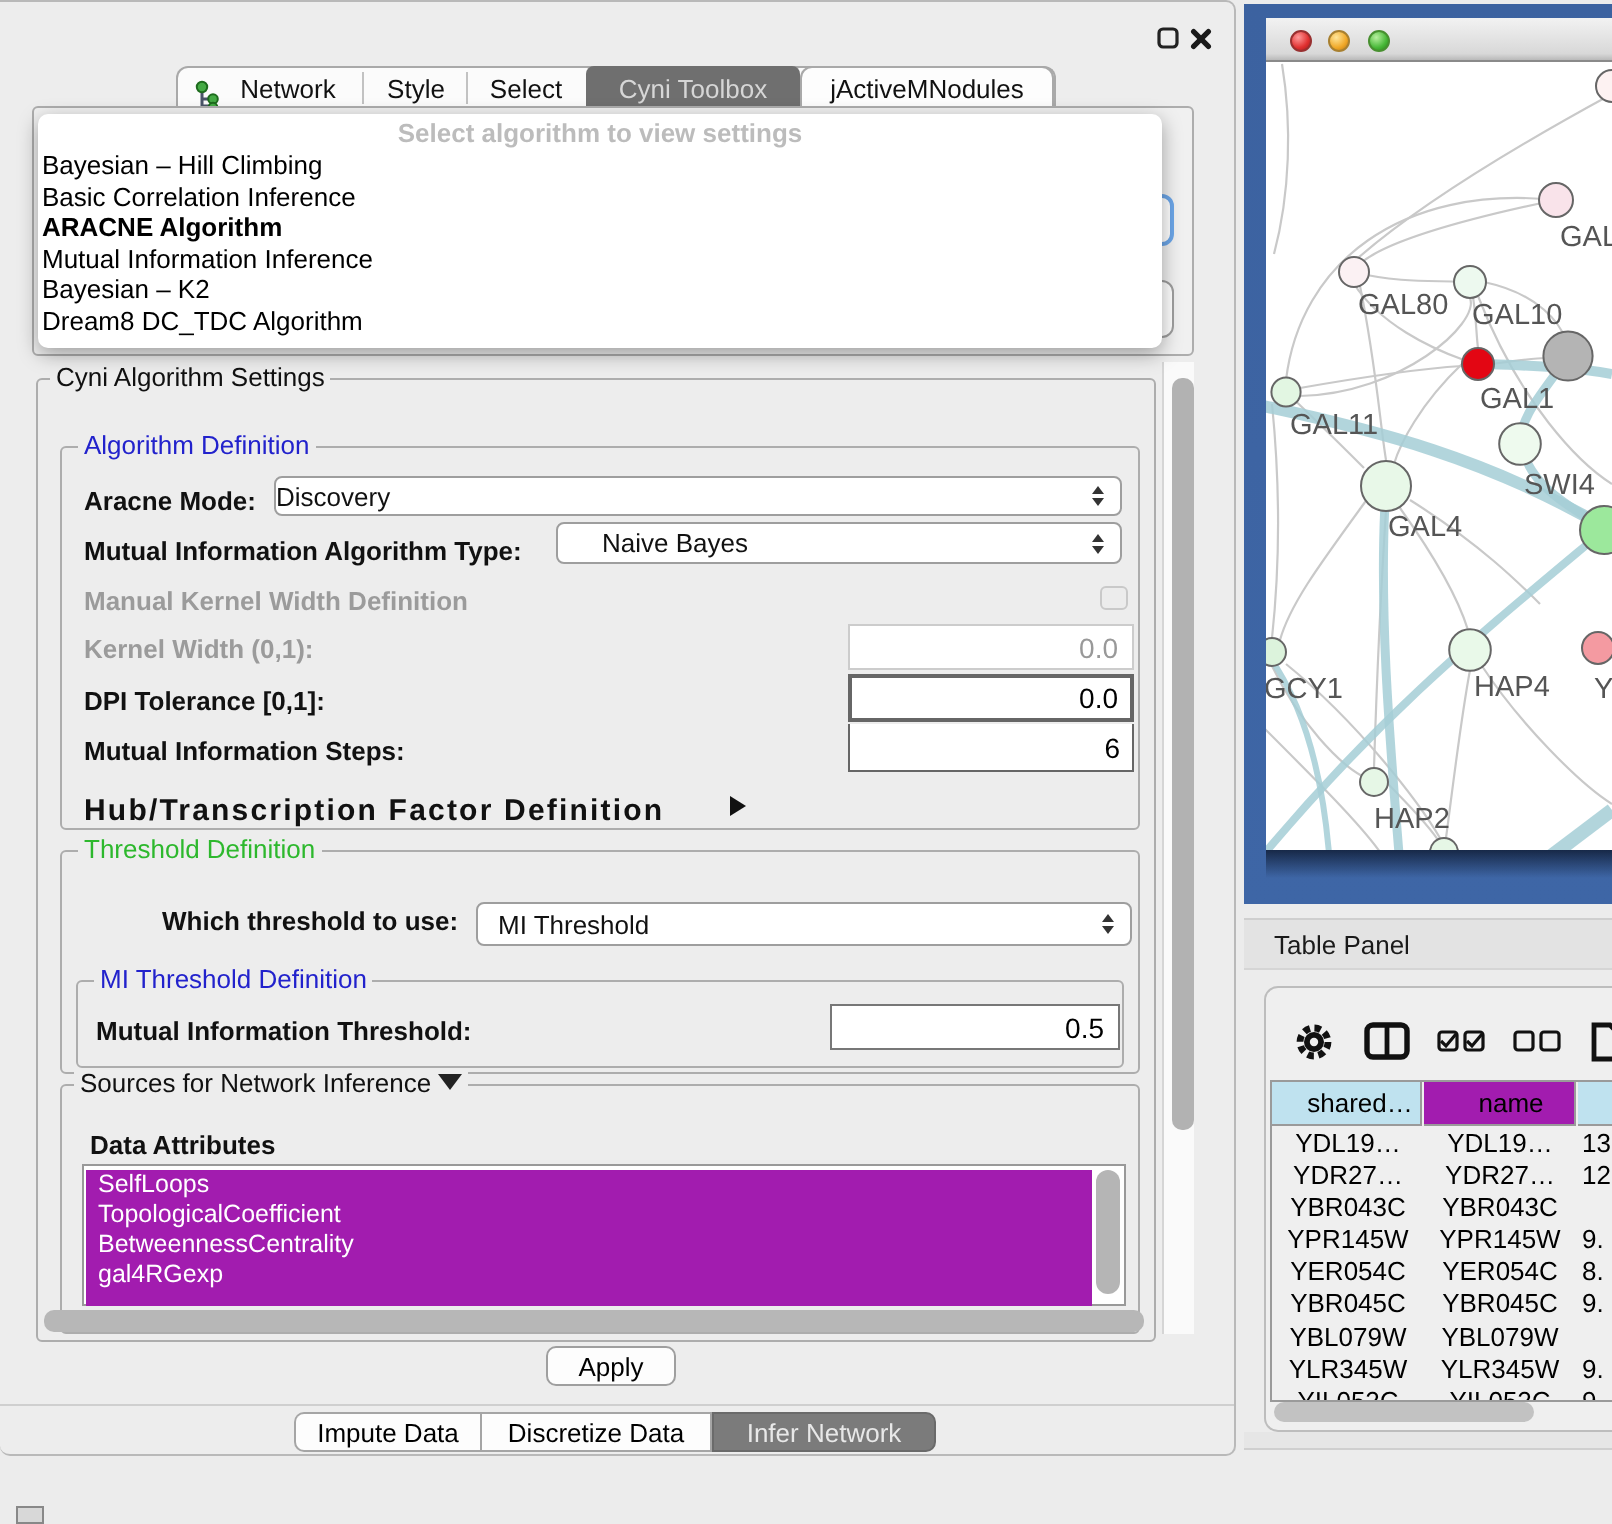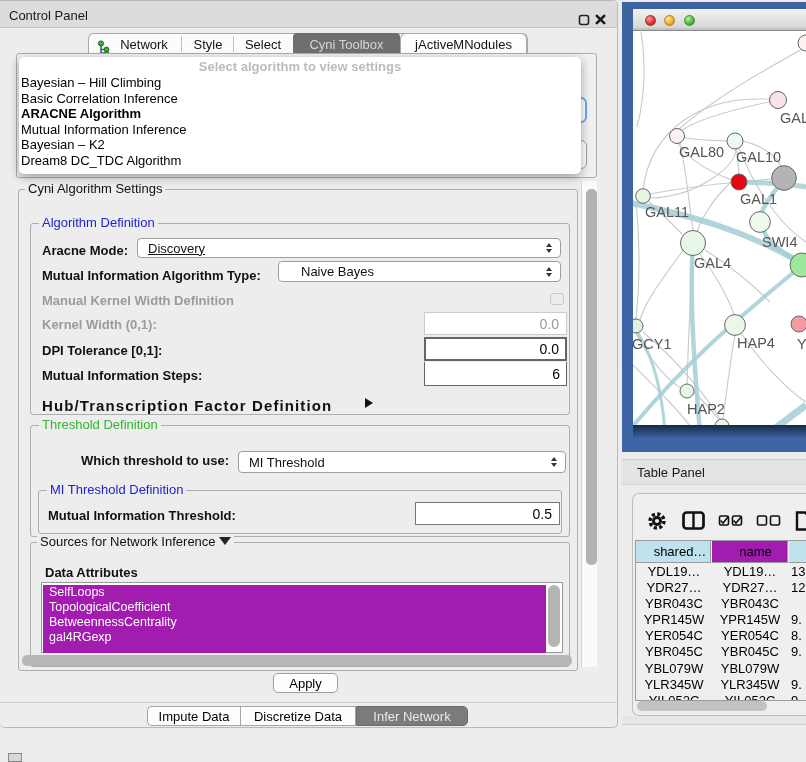--- a/index.html
+++ b/index.html
@@ -58,23 +58,20 @@
 #tpbox { left:632px; top:493px; width:190px; height:223px; background:#efefef;
   border:1px solid #bdbdbd; border-radius:7px 0 0 7px; border-right:none; }
 </style>
 </head>
 <body>
 <div id="stage">
 
   <div class="abs" style="left:0;top:0;width:3px;height:3px;background:#555;"></div>
 
   <div class="abs" id="cpwin">
-    <div class="abs" id="cptitle">
-        <span class="t">Control Panel</span>
-      </div>
     <div class="wbtn" style="left:578px;"><svg width="12" height="12" viewBox="0 0 12 12">
           <rect x="1.5" y="1.5" width="9" height="9" rx="2" fill="none" stroke="#222" stroke-width="1.6"></rect>
         </svg></div>
     <svg class="wbtn" style="left:595px; top:13px; position:absolute;" width="11" height="11" viewBox="0 0 11 11">
         <g stroke="#1a1a1a" stroke-width="2.6" stroke-linecap="round">
           <line x1="1.8" y1="1.8" x2="9.2" y2="9.2"></line>
           <line x1="9.2" y1="1.8" x2="1.8" y2="9.2"></line>
         </g>
       </svg>
 
@@ -103,21 +100,21 @@
 
     <div class="fieldset" style="left:18px; top:188px; width:560px; height:482px;">
       <span class="fslabel" style="left:6px; color:#111;">Cyni Algorithm Settings</span>
     </div>
 
     <div class="fieldset" style="left:30px; top:222px; width:540px; height:192px;">
       <span class="fslabel" style="left:8px; color:#2222cc;">Algorithm Definition</span>
     </div>
     <div class="row-label" style="left:42px; top:242px;">Aracne Mode:</div>
     <div class="combo" style="left:137px; top:237px; width:424px; height:20px;">
-        <span style="padding-left:10px;text-decoration:underline;">Discovery</span>
+        <span style="">Discovery</span>
         <span class="arr"></span>
       </div>
     <div class="row-label" style="left:42px; top:267px;">Mutual Information Algorithm Type:</div>
     <div class="combo" style="left:278px; top:260px; width:283px; height:21px;">
         <span style="padding-left:22px;">Naive Bayes</span>
         <span class="arr"></span>
       </div>
 
     <div class="row-label" style="left:42px; top:292px; color:#9b9b9b;">Manual Kernel Width Definition</div>
     <div class="abs" style="left:550px; top:292px; width:14px; height:12px; background:#ececec; border:1px solid #c9c9c9; border-radius:3px;"></div>

